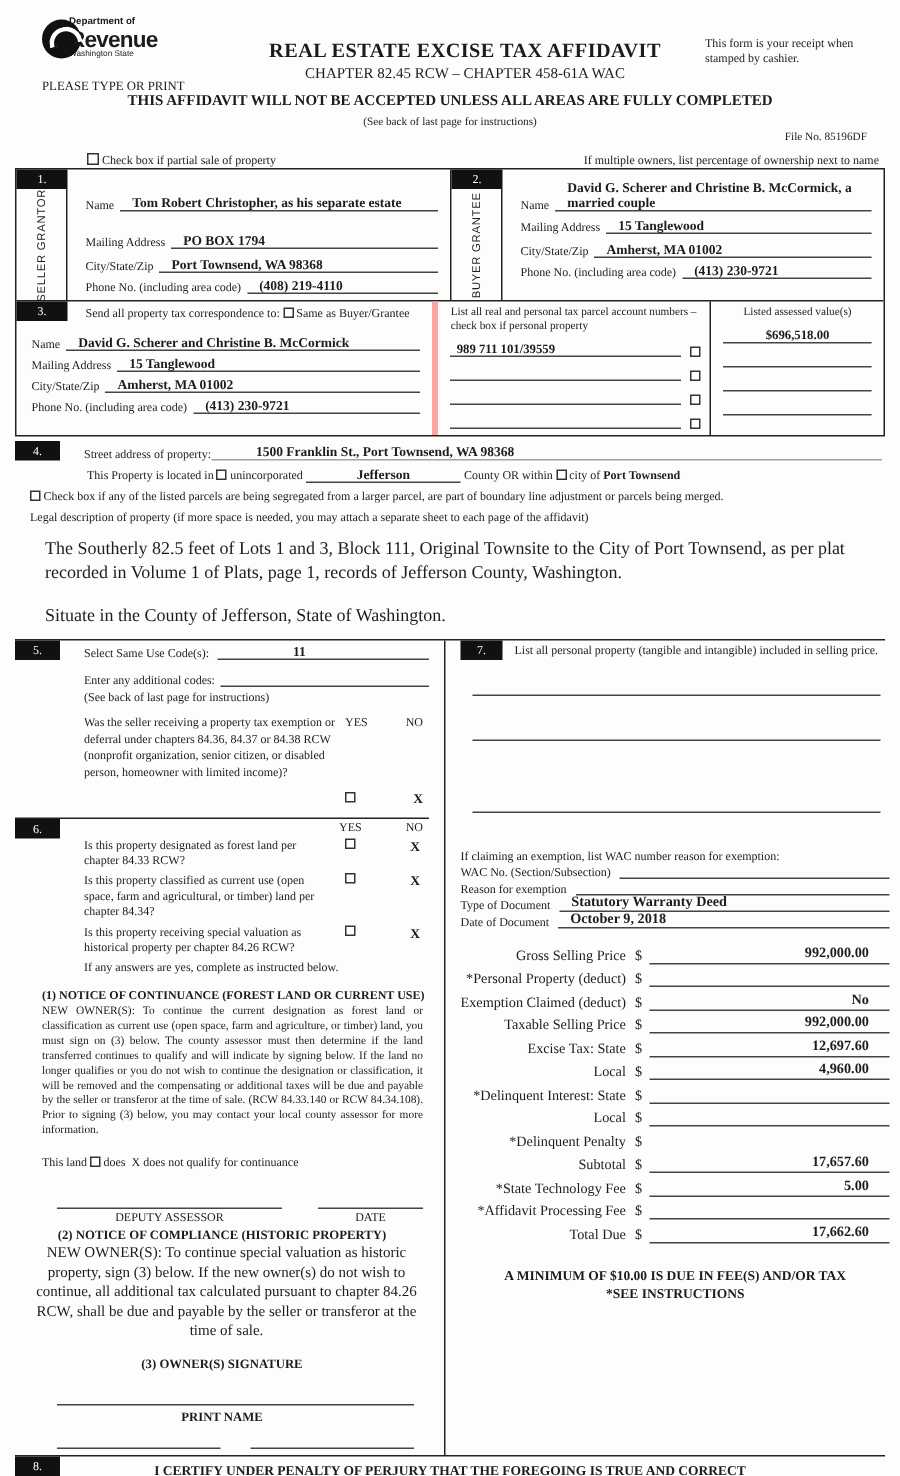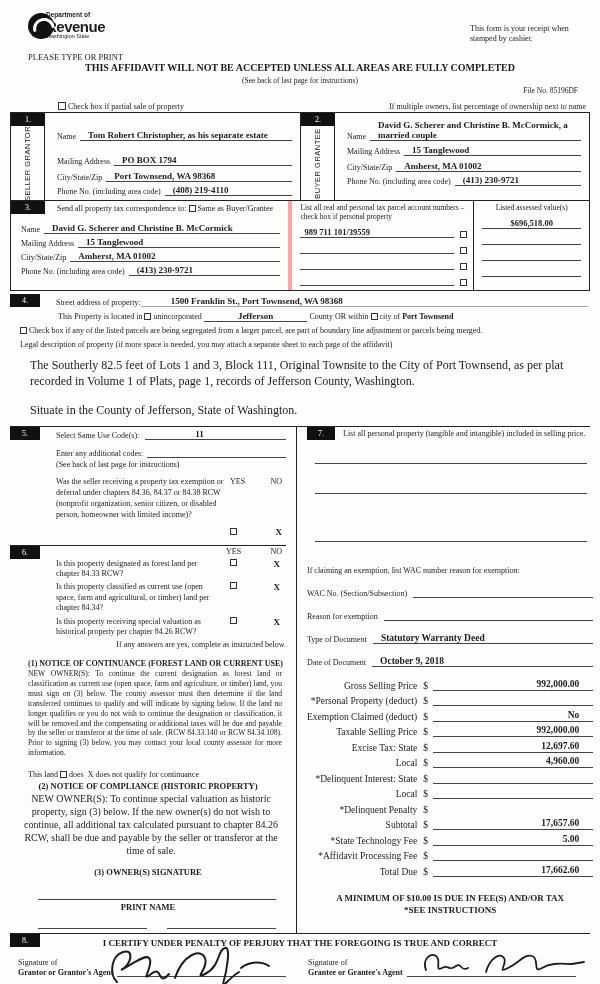--- a/index.html
+++ b/index.html
@@ -81,40 +81,40 @@
   .yn { width:60px; display:flex; justify-content:space-between; font-size:8px; padding:0 4px; }
   .ansrow { display:flex; margin:6px 0 0 216px; width:60px; justify-content:space-between; padding:0 4px; align-items:center; }
   .xmark { font-weight:bold; font-size:9px; }
 
   .sec6 { position:relative; margin-top:8px; border-top:1px solid #222; padding-top:1px; }
   .sec6 .ynhead { display:flex; justify-content:flex-end; font-size:8px; }
   .ynhead .yn { width:64px; }
   .q6 { display:flex; margin:3px 0 0 46px; }
   .q6 .qt { flex:1; font-size:8px; line-height:1.3; padding-right:4px; }
   .q6 .ans { width:64px; display:flex; justify-content:space-between; padding:0 6px 0 8px; align-items:flex-start; }
-  .ifyes { font-size:8px; margin:3px 0 0 46px;text-align:right; }
+  .ifyes { font-size:8px; margin:3px 0 0 46px; }
   .not1title { font-size:8px; font-weight:bold; margin:10px 0 0 18px; }
   .not1text { font-size:7.6px; line-height:1.3; margin:1px 4px 0 18px; text-align:justify; }
   .thisland { font-size:8px; margin:12px 0 0 18px; }
   .deputyrow { display:flex; margin:26px 0 0 28px; }
   .deputyrow .dl { width:150px; border-top:1px solid #444; text-align:center; font-size:8px; padding-top:1px; }
   .deputyrow .dt { width:70px; border-top:1px solid #444; text-align:center; font-size:8px; padding-top:1px; margin-left:24px; }
   .not2title { font-size:8.5px; font-weight:bold; text-align:center; margin-top:2px; }
   .not2text { font-size:10px; line-height:1.3; text-align:center; margin:1px 8px 0 14px; }
   .ownsig { font-size:8.5px; font-weight:bold; text-align:center; margin-top:10px; }
   .sigline1 { margin:22px 10px 0 28px; border-top:1px solid #444; }
   .printname { font-size:8.5px; font-weight:bold; text-align:center; margin-top:2px; }
   .lastlines { display:flex; margin:16px 10px 0 28px; justify-content:space-between; }
   .lastlines div { width:46%; border-top:1px solid #444; }
 
   .sec7head { position:relative; padding:2px 0 0 36px; font-size:8px; line-height:1.35; }
   .sec7head .numbadge { width:28px; }
   .pline { border-bottom:1px solid #444; min-height:10px; margin:14px 6px 0 8px; }
   .wacintro { font-size:8px; margin-top:24px; }
-  .wrow { display:flex; align-items:flex-end; font-size:8px; margin-top:12px; }
+  .wrow { display:flex; align-items:flex-end; font-size:8px; }
   .wrow .lab { white-space:nowrap; margin-right:6px; }
   .wrow .uv { flex:1; border-bottom:1px solid #444; font-weight:bold; font-size:9.5px; min-height:11px; padding-left:8px; }
   .fees { margin-top:8px; }
   .fee-row { display:flex; align-items:flex-end; height:15.5px; }
   .fee-lab { flex:1; text-align:right; font-size:9.5px; padding-right:6px; white-space:nowrap; }
   .fee-d { font-size:9.5px; width:10px; }
   .fee-val { width:160px; border-bottom:1px solid #444; text-align:right; font-weight:bold; font-size:9.5px; padding-right:14px; min-height:12px; }
   .fee-val.noline { border-bottom:none; }
   .minimum { font-size:9px; font-weight:bold; text-align:center; margin-top:16px; }
   .seeinstr { font-size:9px; font-weight:bold; text-align:center; margin-top:2px; }
@@ -139,20 +139,24 @@
       <div class="logo-row">
         <div class="logo-swirl"></div>
         <div class="logo-txt">
           <div class="logo-dept">Department of</div>
           <div class="logo-rev">Revenue</div>
           <div class="logo-state">Washington State</div>
         </div>
       </div>
     </div>
     <div class="type-print">PLEASE TYPE OR PRINT</div>
+    <div class="title-block">
+      <div class="main-title">REAL ESTATE EXCISE TAX AFFIDAVIT</div>
+      <div class="sub-title">CHAPTER 82.45 RCW – CHAPTER 458-61A WAC</div>
+    </div>
     <div class="receipt-note">This form is your receipt when stamped by cashier.</div>
     <div class="warning">THIS AFFIDAVIT WILL NOT BE ACCEPTED UNLESS ALL AREAS ARE FULLY COMPLETED</div>
     <div class="see-back">(See back of last page for instructions)</div>
     <div class="file-no">File No. 85196DF</div>
   </div>
 
   <div class="pre-row">
     <span><span class="cb"></span> <span>Check box if partial sale of property</span></span>
     <span>If multiple owners, list percentage of ownership next to name</span>
   </div>
@@ -341,20 +345,24 @@
             </div>
         </div>
         <div class="ifyes">If any answers are yes, complete as instructed below.</div>
         <div class="not1title">(1) NOTICE OF CONTINUANCE (FOREST LAND OR CURRENT USE)</div>
         <div class="not1text">NEW OWNER(S): To continue the current designation as forest land or classification as current use (open space, farm and agriculture, or timber) land, you must sign on (3) below.  The county assessor must then determine if the land transferred continues to qualify and will indicate by signing below. If the land no longer qualifies or you do not wish to continue the designation or classification, it will be removed and the compensating or additional taxes will be due and payable by the seller or transferor at the time of sale.  (RCW 84.33.140 or RCW 84.34.108). Prior to signing (3) below, you may contact your local county assessor for more information.</div>
         <div class="thisland">
           <span>This land</span>
           <span class="cb sm"></span>
           <span>does</span>&nbsp;
           <span>X does not  qualify for continuance</span>
+        </div>
+        <div class="deputyrow">
+          <div class="dl">DEPUTY ASSESSOR</div>
+          <div class="dt">DATE</div>
         </div>
         <div class="not2title">(2) NOTICE OF COMPLIANCE (HISTORIC PROPERTY)</div>
         <div class="not2text">NEW OWNER(S): To continue special valuation as historic property, sign (3) below.  If the new owner(s) do not wish to continue, all additional tax calculated pursuant to chapter 84.26 RCW, shall be due and payable by the seller or transferor at the time of sale.</div>
         <div class="ownsig">(3)  OWNER(S) SIGNATURE</div>
         <div class="sigline1"></div>
         <div class="printname">PRINT NAME</div>
         <div class="lastlines">
           <div></div>
           <div></div>
         </div>

